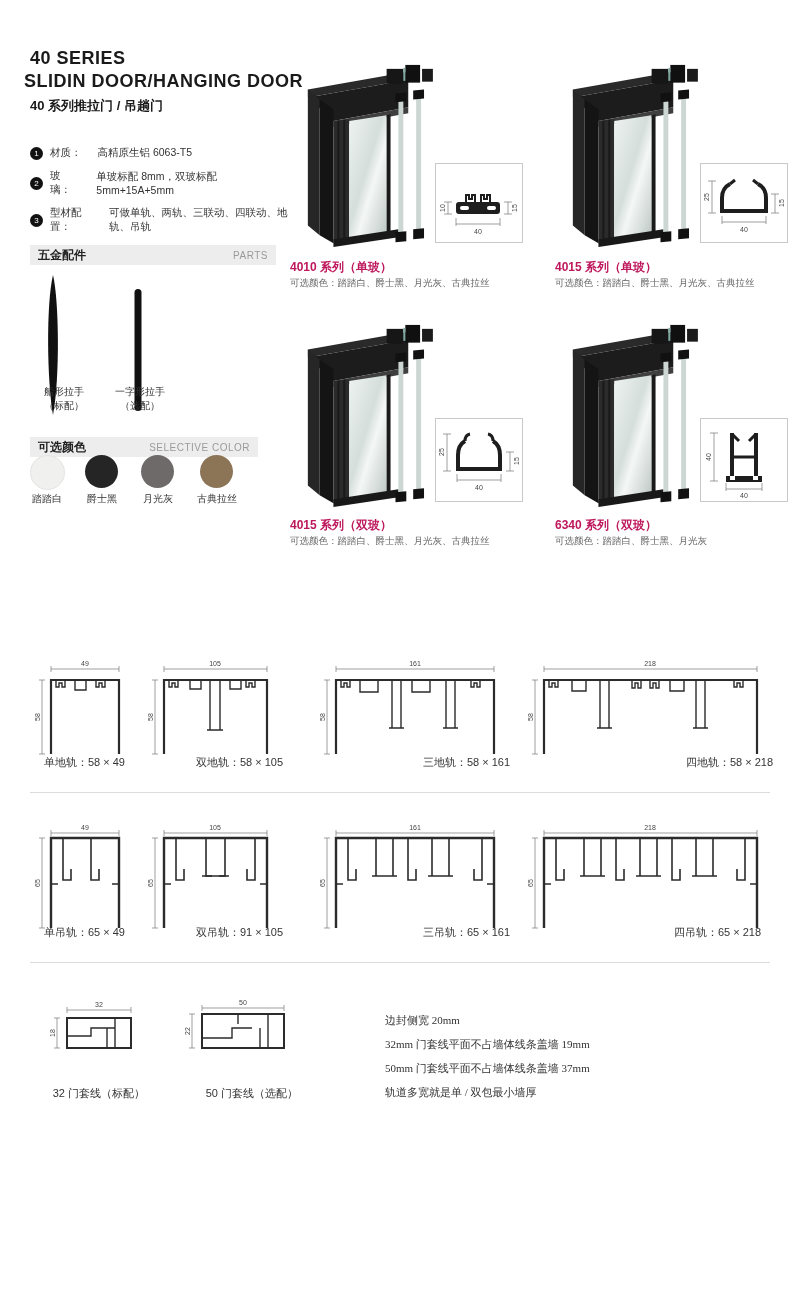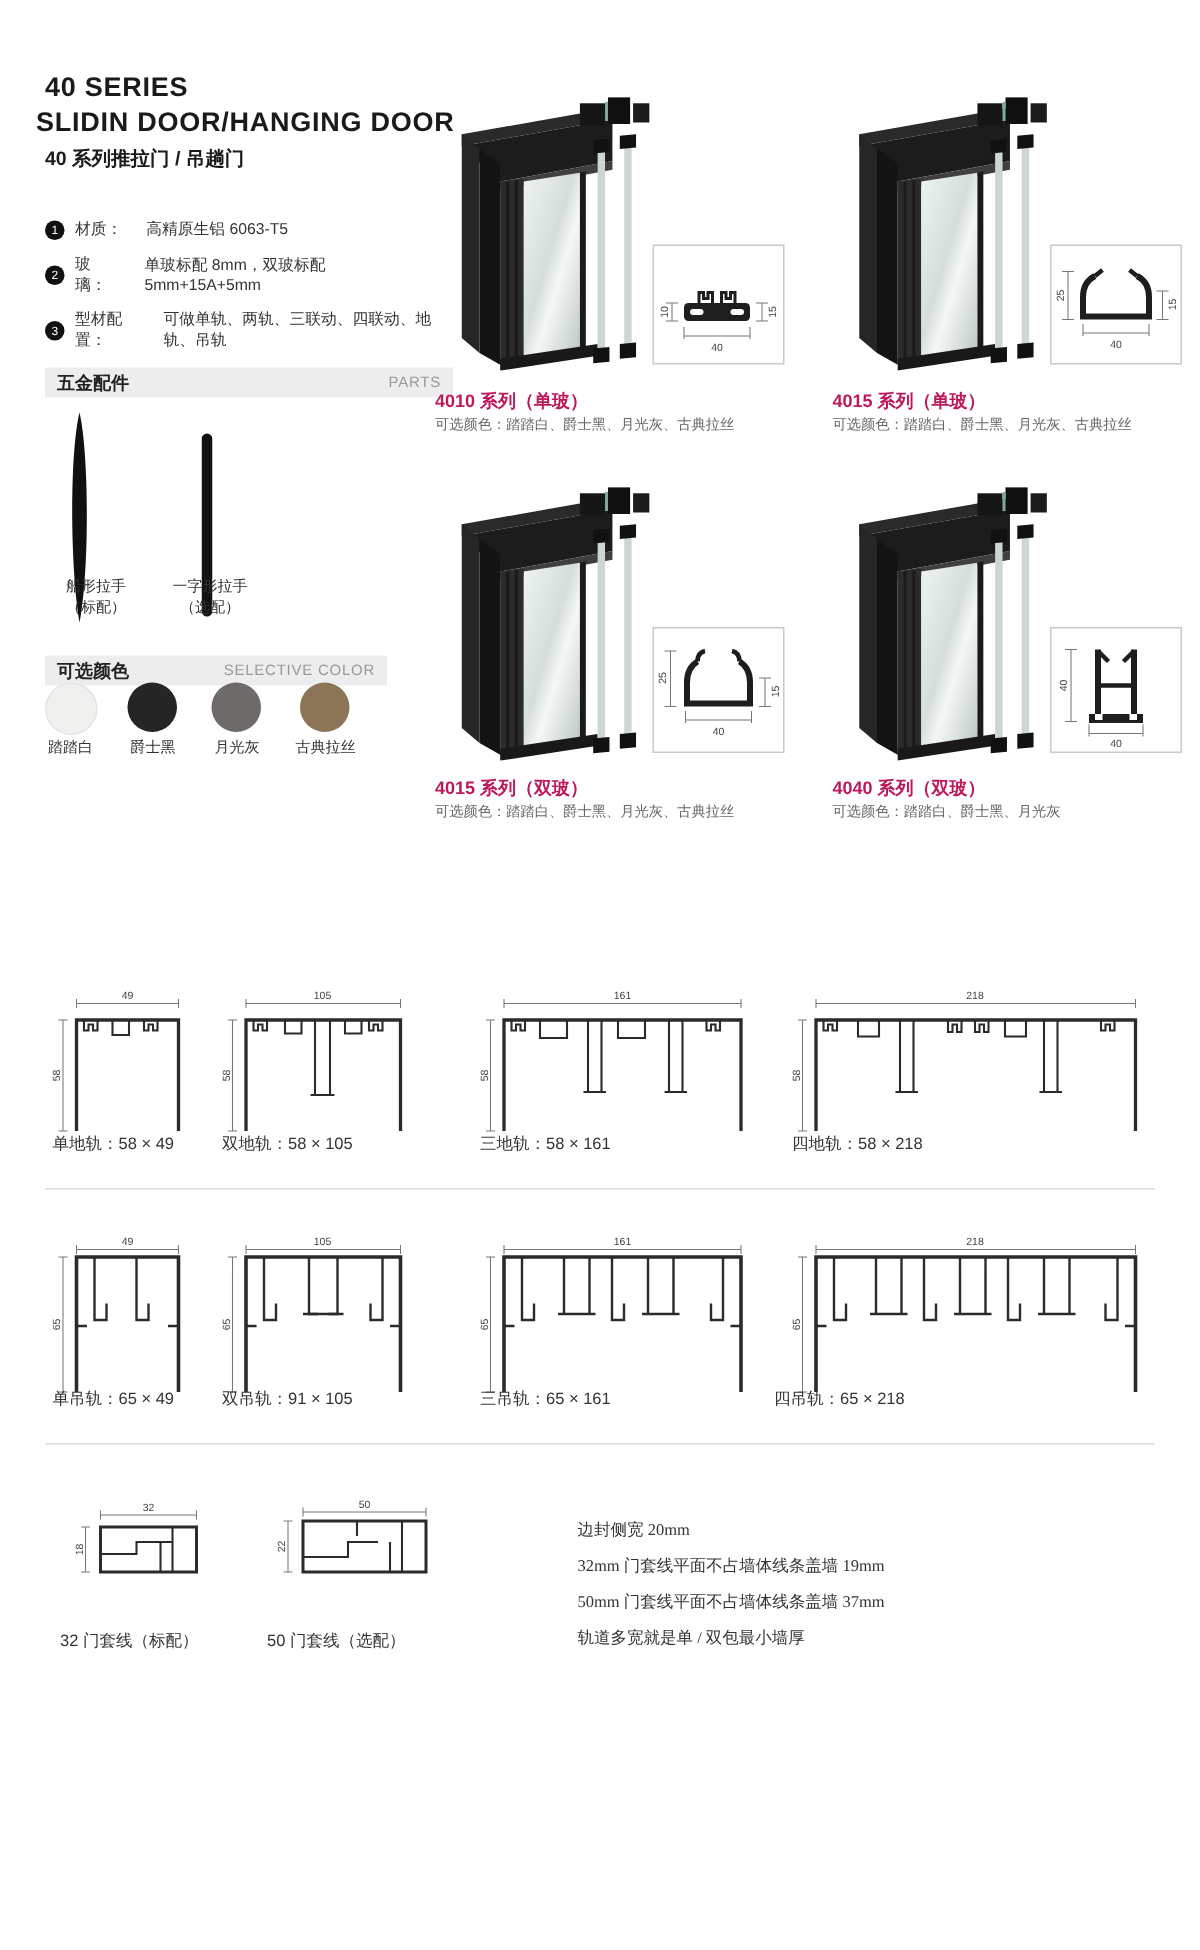--- a/index.html
+++ b/index.html
@@ -19,21 +19,21 @@
   .secbar .cn{font-size:12px;font-weight:bold;color:#222;}
   .secbar .en{font-size:10px;color:#9a9a9a;letter-spacing:.5px;}
   
   .part-label,.color-label{font-size:10px;color:#333;text-align:center;line-height:14px;}
   .swatch{width:33px;height:33px;border-radius:50%;}
   
   .prod-name{font-size:12px;font-weight:bold;color:#be185d;}
   .prod-cap{font-size:9.5px;color:#666;}
   .minibox{border:1px solid #c9c9c9;background:#fff;}
   
-  .diag-label{font-size:11px;color:#333;text-align:left;}
+  .diag-label{font-size:11px;color:#333;text-align:right;}
   .divider{height:1px;background:#ddd;}
   .note-line{font-size:11px;color:#333;line-height:24px;white-space:nowrap;font-family:Liberation Serif, serif;}
   svg text.dim{font-size:7px;fill:#444;font-family:"Liberation Sans",sans-serif;}
   svg .dimln{stroke:#777;stroke-width:.7;fill:none;}
   svg .shape{stroke:#2b2b2b;fill:none;}
 </style>
 </head>
 <body>
 
 <svg width="0" height="0" style="position:absolute">
@@ -87,21 +87,21 @@
       <span class="spec-label">玻璃：</span>
       <span>单玻标配 8mm，双玻标配 5mm+15A+5mm</span>
     </div>
     <div class="spec-row">
       <span class="spec-num">3</span>
       <span class="spec-label">型材配置：</span>
       <span>可做单轨、两轨、三联动、四联动、地轨、吊轨</span>
     </div>
   </div>
 
-  <div class="abs secbar" style="left:30px;top:245px;width:272px">
+  <div class="abs secbar" style="left:30px;top:245px;width:246px">
     <span class="cn">五金配件</span>
     <span class="en">PARTS</span>
   </div>
   <svg class="abs" style="left:42px;top:274px" width="22" height="142" viewBox="0 0 22 142">
     <path d="M11 1 C17 26 18 104 11 141 C5 108 4 30 11 1 Z" fill="#111"></path>
   </svg>
   <svg class="abs" style="left:132px;top:288px" width="12" height="124" viewBox="0 0 12 124">
     <rect x="2.5" y="1" width="7" height="122" rx="3.5" fill="#111"></rect>
   </svg>
   <div class="abs part-label" style="left:22px;top:385px;width:84px">
@@ -195,21 +195,21 @@
         <path d="M25 60 H61" stroke-width="6"></path>
       </g>
       <rect x="29" y="57" width="5" height="4" fill="#fff"></rect>
       <rect x="52" y="57" width="5" height="4" fill="#fff"></rect>
       <path class="dimln" d="M13 14 V62 M9 14 h8 M9 62 h8"></path>
       <text class="dim" transform="rotate(-90 8 38)" x="8" y="40" text-anchor="middle">40</text>
       <path class="dimln" d="M25 70 H61 M25 64 v8 M61 64 v8"></path>
       <text class="dim" x="43" y="79" text-anchor="middle">40</text>
     </svg>
   </div>
-  <div class="abs prod-name" style="left:555px;top:517px">4040 系列（双玻）</div>
+  <div class="abs prod-name" style="left:555px;top:517px">6340 系列（双玻）</div>
   <div class="abs prod-cap" style="left:555px;top:535px">可选颜色：踏踏白、爵士黑、月光灰</div>
 
 
   <svg class="abs" style="left:35px;top:658px" width="90" height="102" viewBox="0 0 90 102">
     <path class="dimln" d="M16 11 H84 M16 8 v6 M84 8 v6"></path>
     <text class="dim" x="50" y="8" text-anchor="middle">49</text>
     <path class="dimln" d="M7 22 V96 M4 22 h6 M4 96 h6"></path>
     <text class="dim" transform="rotate(-90 3 59)" x="3" y="61" text-anchor="middle">58</text>
     <g class="shape" stroke-width="2.2">
       <path d="M16 96 V22 H84 V96"></path>

